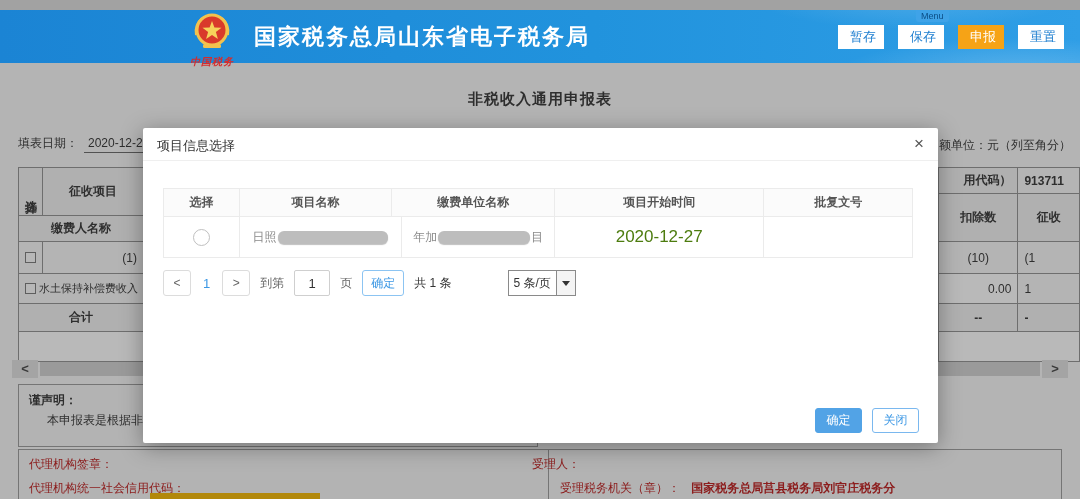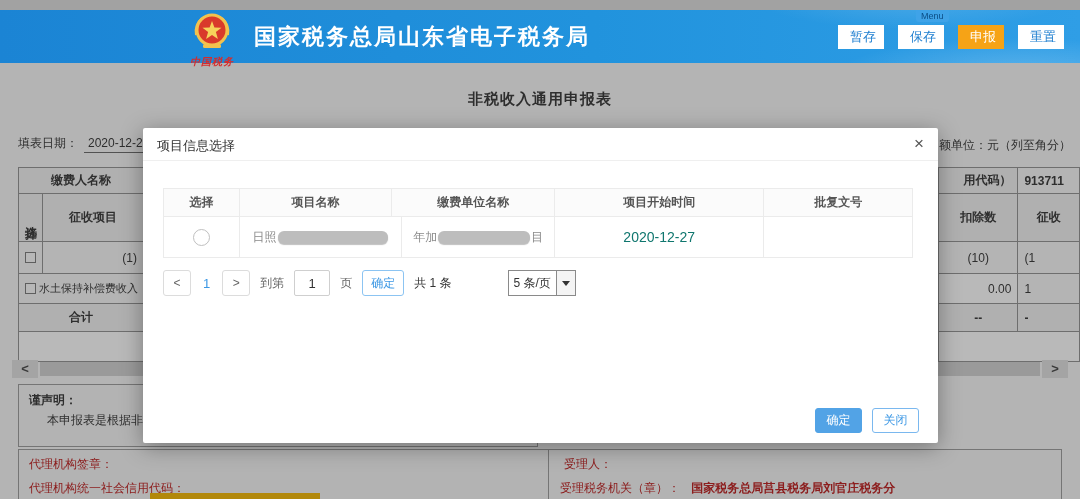--- a/index.html
+++ b/index.html
@@ -59,21 +59,21 @@
   
   .decl-box { position:absolute; top:321px; left:18px; width:520px; height:63px;
     border:1px solid #999; background:#f1f1f1; font-size:12px; color:#333; }
   .decl-title { position:absolute; top:7px; left:10px; font-weight:bold; }
   .decl-text { position:absolute; top:27px; left:28px; }
   .pfooter { position:absolute; top:386px; left:18px; width:1044px; height:50px;
     border:1px solid #999; border-bottom:none; background:#f1f1f1; font-size:12px; color:#b91c1c; }
   .pfooter .divider { position:absolute; left:529px; top:0; bottom:0; width:1px; background:#999; }
   .pf-l1 { position:absolute; top:6px; left:10px; }
   .pf-l2 { position:absolute; top:30px; left:10px;text-align:right; }
-  .pf-r1 { position:absolute; top:6px; left:545px; }
+  .pf-r1 { position:absolute; top:6px; left:513px; }
   .pf-r2 { position:absolute; top:30px; left:541px; }
   .pf-r2 b { font-weight:bold; margin-left:8px; }
   .yellow-bar { position:absolute; top:430px; left:150px; width:170px; height:6px; background:#f0b400; }
 
   
   .modal { position:absolute; left:143px; top:128px; width:795px; height:315px; background:#ffffff;
     border-radius:2px; box-shadow:0 4px 22px rgba(0,0,0,.35); z-index:20; }
   .modal-title { position:absolute; top:9px; left:14px; font-size:13px; color:#333; }
   .modal-close { position:absolute; top:6px; right:14px; font-size:17px; color:#555; cursor:pointer; line-height:20px; }
   .modal-sep { position:absolute; top:32px; left:0; width:100%; height:1px; background:#efefef; }
@@ -81,21 +81,21 @@
   .mtable { position:absolute; top:60px; left:20px; width:750px; border:1px solid #ebebeb; font-size:12px; color:#555; }
   .mtable .trow { display:flex; }
   .mtable .tcell { border-right:1px solid #ebebeb; display:flex; align-items:center; justify-content:center; }
   .mtable .tcell:last-child { border-right:none; }
   .mtable .thead { background:#fbfbfb; height:28px; border-bottom:1px solid #ebebeb; font-weight:bold; color:#555; }
   .mtable .tdata { height:40px; color:#8a8a8a; }
   .c1 { width:76px; } .c2 { width:153px; } .c3 { width:163px; } .c4 { width:210px; } .c5 { width:148px; }
   .radio { width:17px; height:17px; border:1px solid #c0c0c0; border-radius:50%; background:#fff; cursor:pointer; }
   .redact { display:inline-block; vertical-align:-2px; background:#bdbdbd; height:13px; border-radius:6px;
     filter:blur(0.7px); box-shadow:0 1px 1px rgba(0,0,0,.25); margin:0 1px; }
-  .date-cell { color:#0f766e; font-size:14px; }
+  .date-cell { color:#4d7c0f; font-size:17px; }
 
   .pager { position:absolute; top:142px; left:20px; height:26px; display:flex; align-items:center; gap:10px; font-size:12px; color:#666; }
   .pg-btn { width:28px; height:26px; border:1px solid #dcdcdc; border-radius:3px; background:#fff;
     color:#666; font-size:12px; text-align:center; line-height:24px; cursor:pointer; }
   .pg-num { color:#3b97e4; font-size:13px; padding:0 2px; cursor:pointer; }
   .pg-input { width:36px; height:26px; border:1px solid #cfcfcf; border-radius:2px; text-align:center; font-size:13px; color:#333; }
   .pg-confirm { width:42px; height:26px; border:1px solid #8cc4f2; border-radius:3px; background:#fff;
     color:#3b97e4; font-size:12px; cursor:pointer; }
   .pg-select { display:flex; width:68px; height:26px; border:1px solid #8a8a8a; background:#fff; cursor:pointer;margin-left:46px; }
   .pg-select .sel-text { flex:1; display:flex; align-items:center; justify-content:center; font-size:12px; color:#333; }
@@ -140,28 +140,28 @@
 
     <div class="page-title">非税收入通用申报表</div>
 
     <div class="date-row">
       <span>填表日期：</span><span class="date-val">2020-12-28</span>
     </div>
     <div class="unit-note">额单位：元（列至角分）</div>
 
     <div class="frag frag-left">
       <div class="row">
-          <div class="cell hd" style="width:125px;height:26px;">缴费人名称</div>
-        </div>
-      <div class="row">
         <div class="cell hd" style="width:24px;height:48px;">
             <span class="v-text">选择</span>
           </div>
         <div class="cell hd" style="width:101px;height:48px;">征收项目</div>
       </div>
+      <div class="row">
+          <div class="cell hd" style="width:125px;height:26px;">缴费人名称</div>
+        </div>
       <div class="row">
         <div class="cell" style="width:24px;height:32px;">
             <span class="chk"></span>
           </div>
         <div class="cell right" style="width:101px;height:32px;">(1)</div>
       </div>
       <div class="row">
         <div class="cell left" style="width:125px;height:30px;font-size:11px;gap:3px;">
           <span class="chk"></span>
           <span>水土保持补偿费收入</span>

